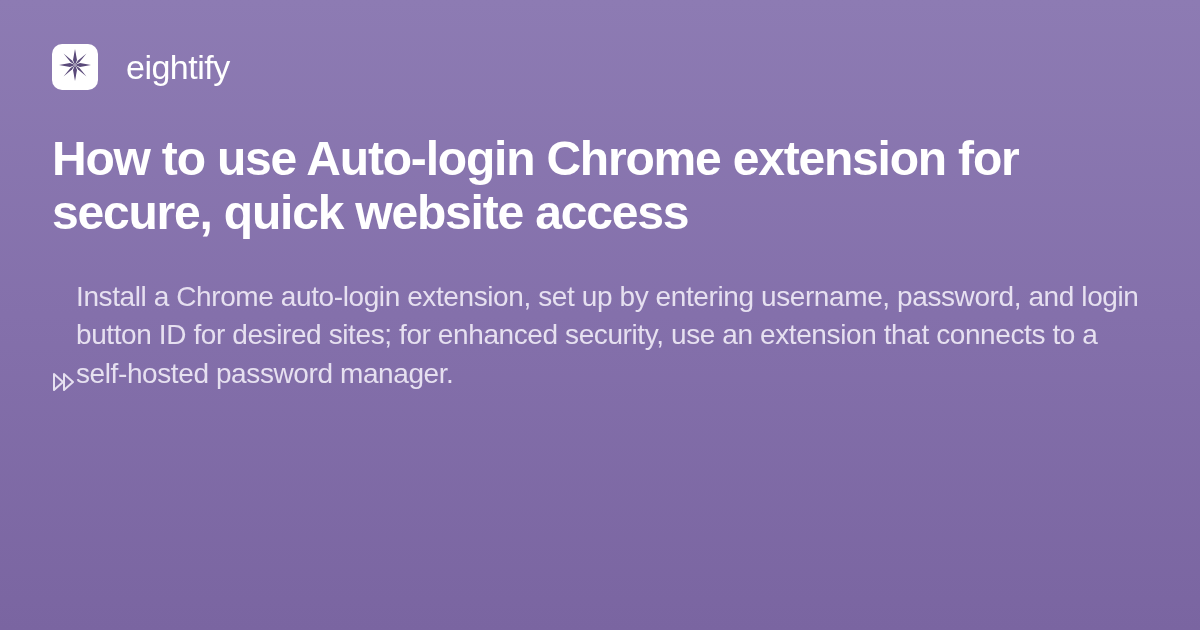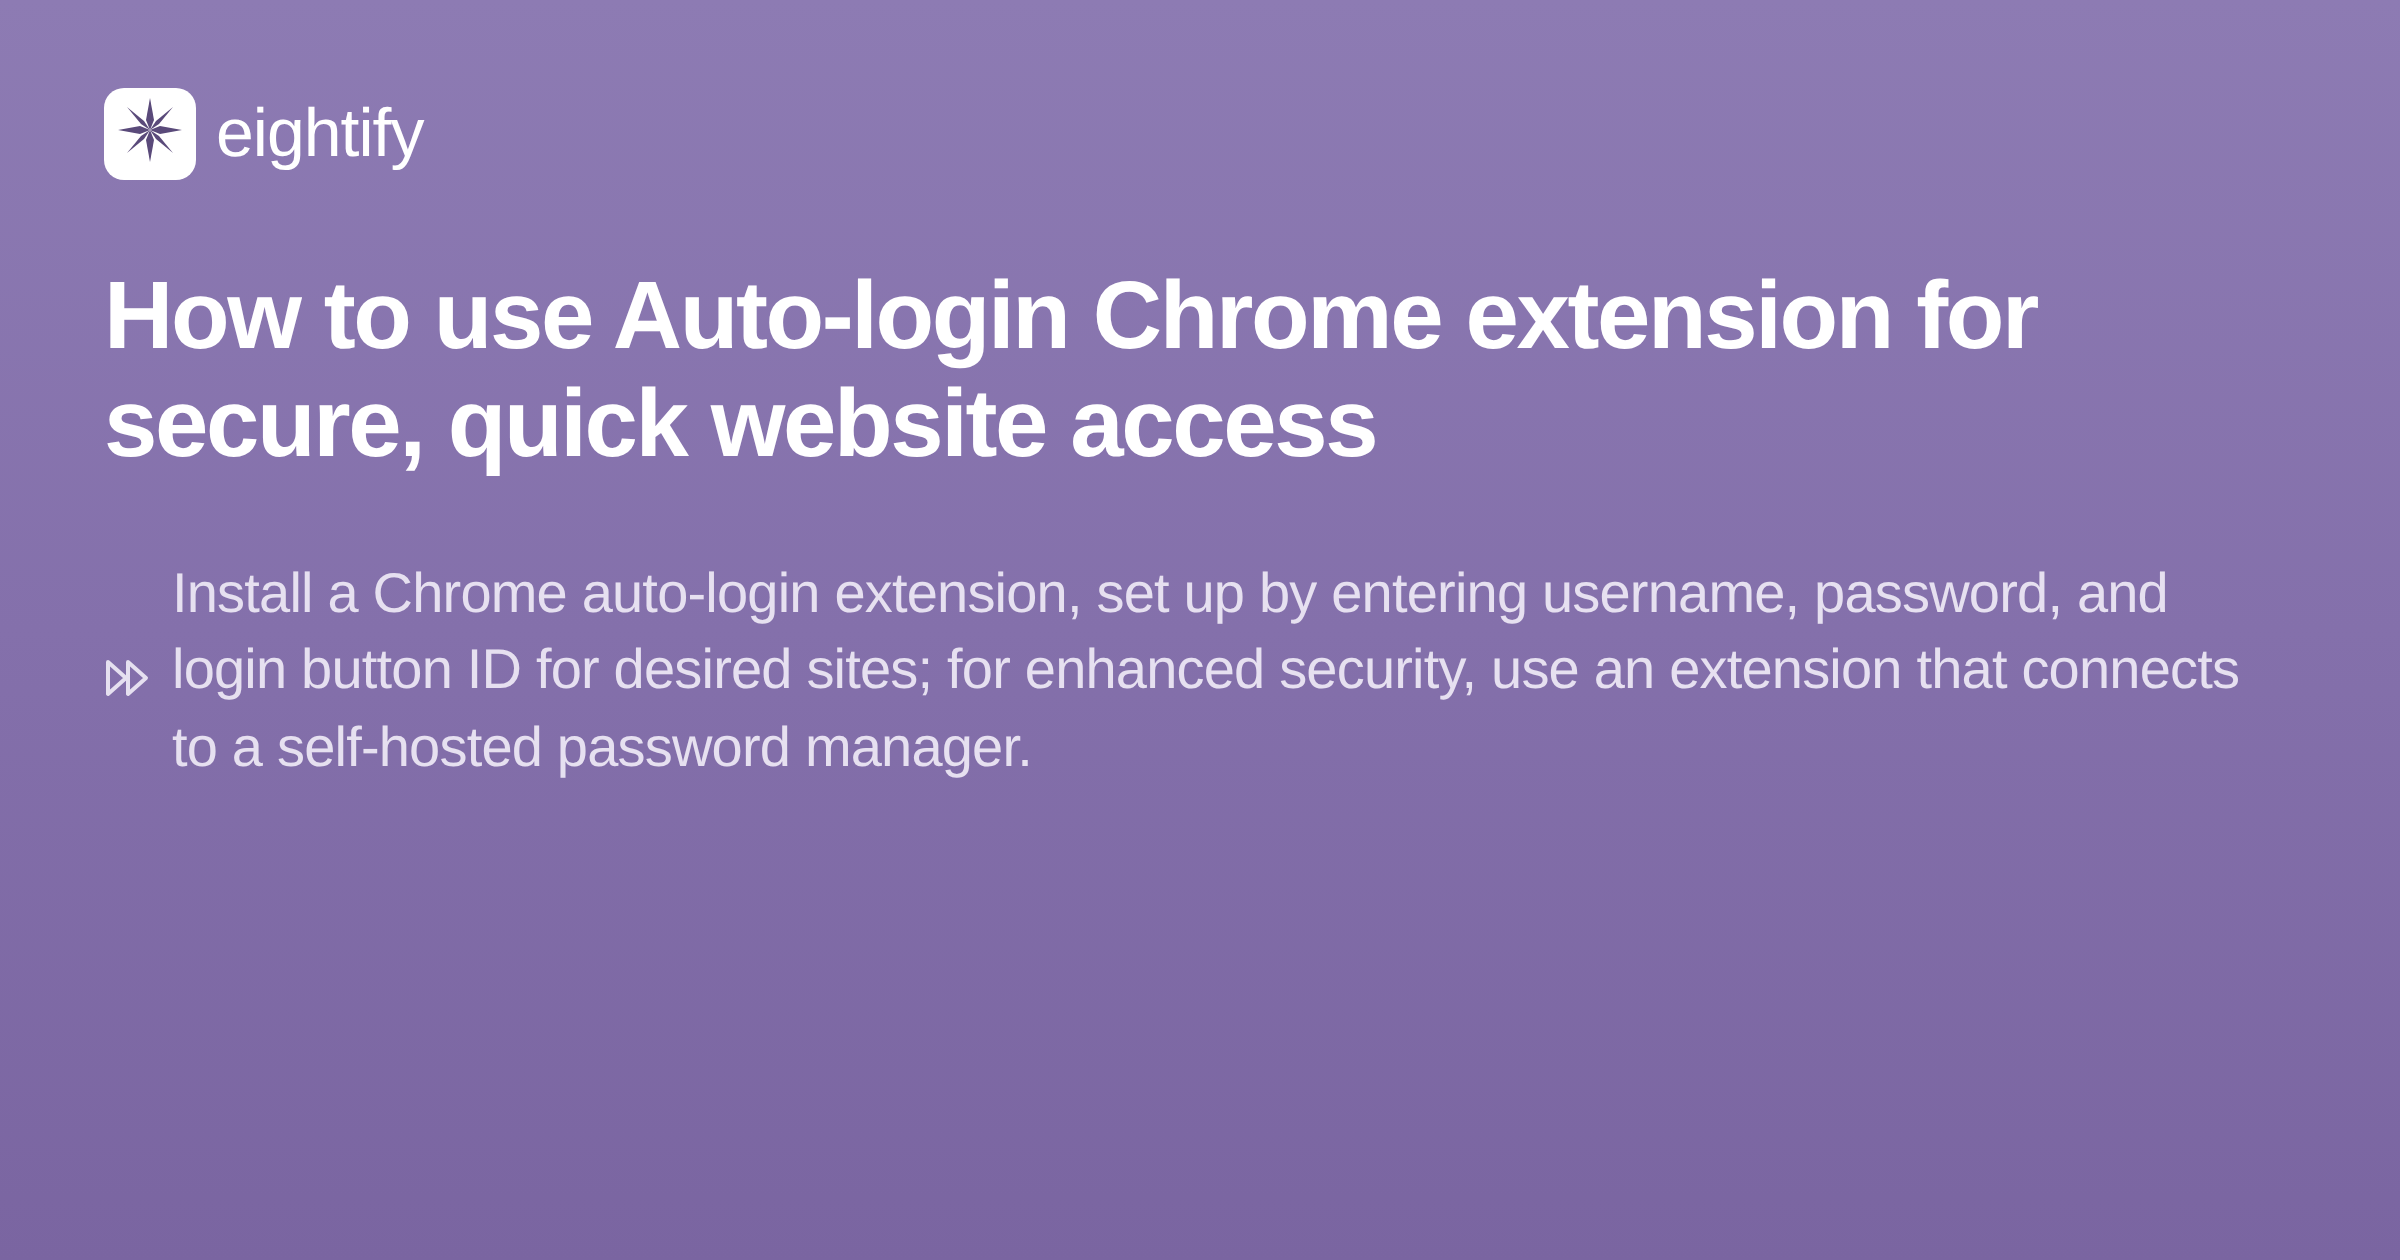--- a/index.html
+++ b/index.html
@@ -6,21 +6,21 @@
   html, body { width: 1200px; height: 630px; overflow: hidden; }
   body {
     background: linear-gradient(180deg, #8d7bb3 0%, #8470ab 50%, #7a65a1 100%);
     font-family: -apple-system, BlinkMacSystemFont, "Segoe UI", Helvetica, Arial, sans-serif;
     color: #ffffff;
     padding: 44px 52px 0 52px;
   }
   .logo-row {
     display: flex;
     align-items: center;
-    gap: 10px;
+    gap: 28px;
     margin-bottom: 42px;
   }
   .logo-badge {
     width: 46px;
     height: 46px;
     background: #ffffff;
     border-radius: 10px;
     display: flex;
     align-items: center;
     justify-content: center;
@@ -36,22 +36,21 @@
     font-size: 48px;
     font-weight: 600;
     line-height: 1.12;
     letter-spacing: -1.2px;
     color: #ffffff;
     margin-bottom: 38px;
     max-width: 1096px;
   }
   .summary-row {
     display: flex;
-    align-items: center;
-    gap: 10px;
+    align-items: flex-end;
     max-width: 1096px;
   }
   .ff-icon {
     flex-shrink: 0;
     margin-top: 7px;
   }
   .ff-icon svg { display: block; }
   .summary {
     font-size: 28px;
     font-weight: 400;

